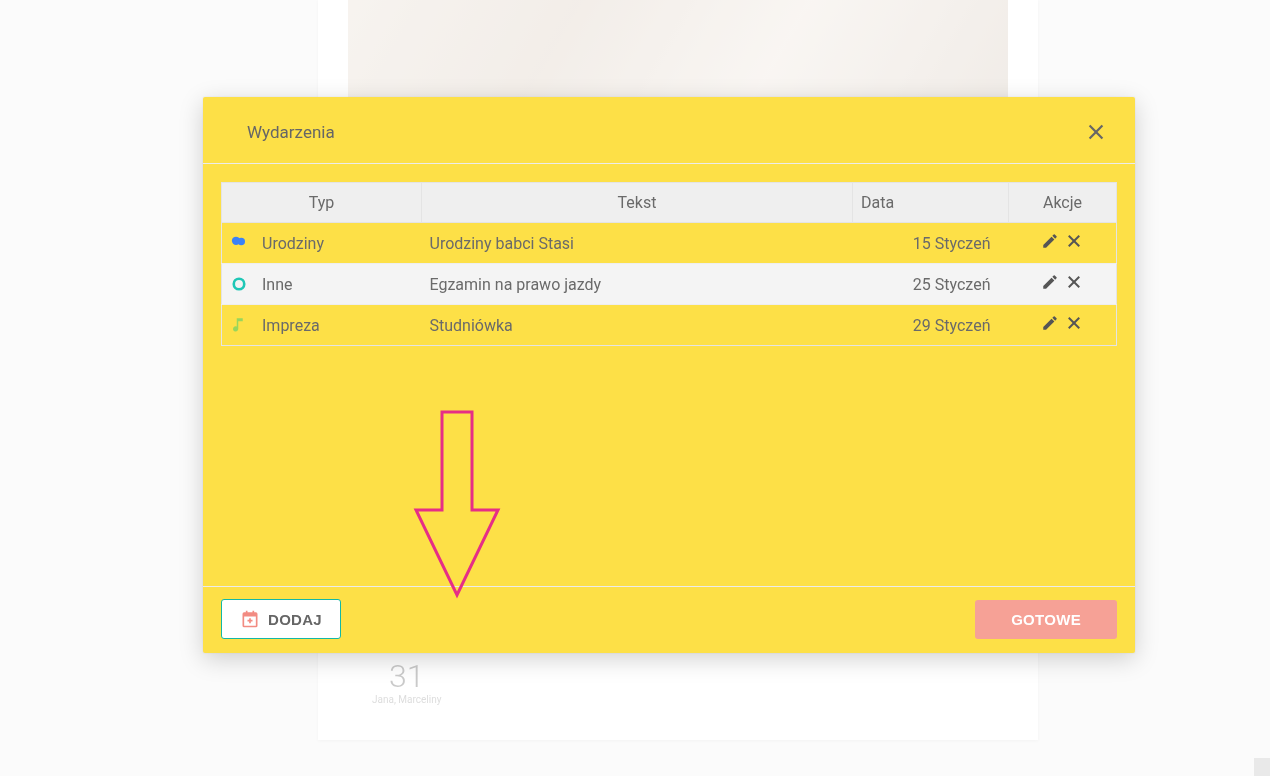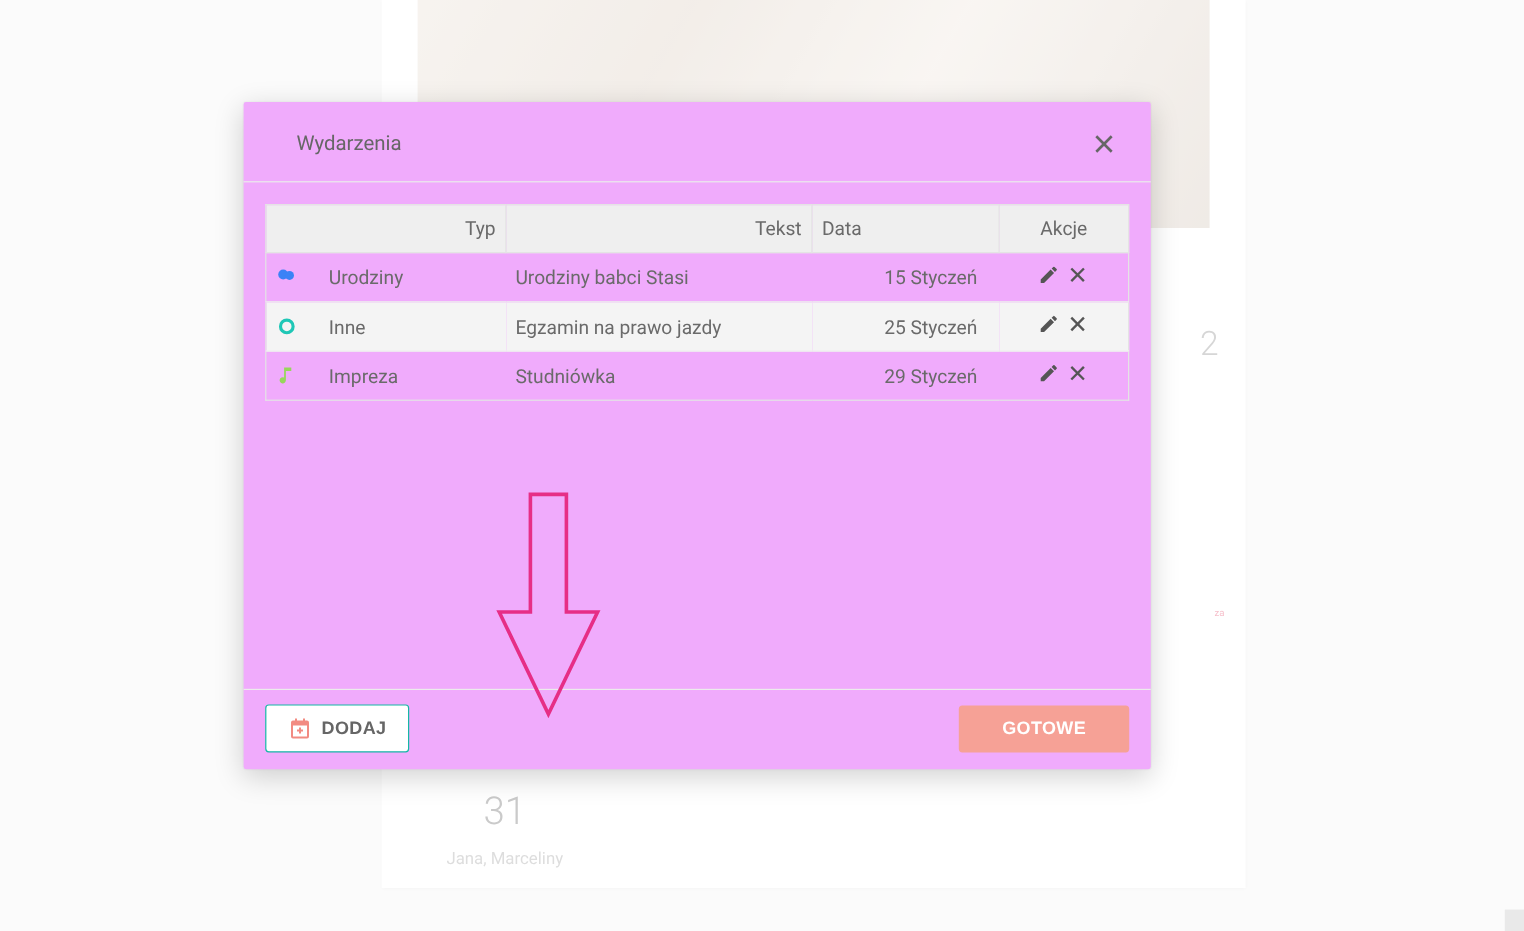--- a/index.html
+++ b/index.html
@@ -49,40 +49,40 @@
     text-align: center;
     color: #888;
   }
   .bg-day-num {
     font-size: 32px;
     font-weight: 300;
     color: #7a7a7a;
     line-height: 1;
   }
   .bg-day-names {
-    font-size: 14px;
+    font-size: 10px;
     color: #aaa;
-    margin-top: 16px;
+    margin-top: 2px;
   }
   .bg-tiny {
     position: absolute;
     left: 1012px;
     top: 506px;
     font-size: 8px;
     color: #e85d7a;
     text-align: center;
   }
 
   .modal {
     position: absolute;
     left: 203px;
-    top: 85px;
-    width: 756px;
+    top: 97px;
+    width: 932px;
     height: 556px;
-    background: #f0abfc;
+    background: #fde047;
     box-shadow: 0 6px 24px rgba(0,0,0,0.18), 0 0 0 1px rgba(0,0,0,0.02);
     border-radius: 2px;
     display: flex;
     flex-direction: column;
   }
   .modal-header {
     display: flex;
     justify-content: space-between;
     align-items: center;
     padding: 24px 28px 20px 44px;
@@ -107,41 +107,41 @@
   }
 
   table {
     width: 100%;
     border-collapse: collapse;
     font-size: 16px;
     color: #6a6a6a;
     border: 1px solid #e4e4e4;
   }
   th {
-    text-align: right;
+    text-align: center;
     font-weight: 400;
     padding: 10px 8px;
     background: #efefef;
     border: 1px solid #e4e4e4;
     color: #6a6a6a;
   }
   th.col-actions { text-align: center; }
   td {
     padding: 9px 8px;
     border-top: 1px solid #eee;
     vertical-align: middle;
   }
   tbody tr:nth-child(even) { background: #f4f4f4; }
   .col-type { width: 200px; }
   .col-text { }
   .col-date { width: 156px; text-align: right; padding-right: 18px; }
   th.col-date { text-align: left; padding-left: 8px; }
   .col-actions { width: 108px; text-align: center; }
 
-  .type-cell { display: flex; align-items: center; gap: 26px; }
+  .type-cell { display: flex; align-items: center; gap: 14px; }
   .type-icon { width: 18px; height: 18px; display: inline-flex; align-items: center; justify-content: center; }
 
   .action-cell { display: inline-flex; gap: 6px; justify-content: center; align-items: center; }
   .action-icon { cursor: pointer; color: #555; width: 18px; height: 18px; }
 
   .arrow-overlay {
     position: absolute;
     left: 412px;
     top: 410px;
     pointer-events: none;

